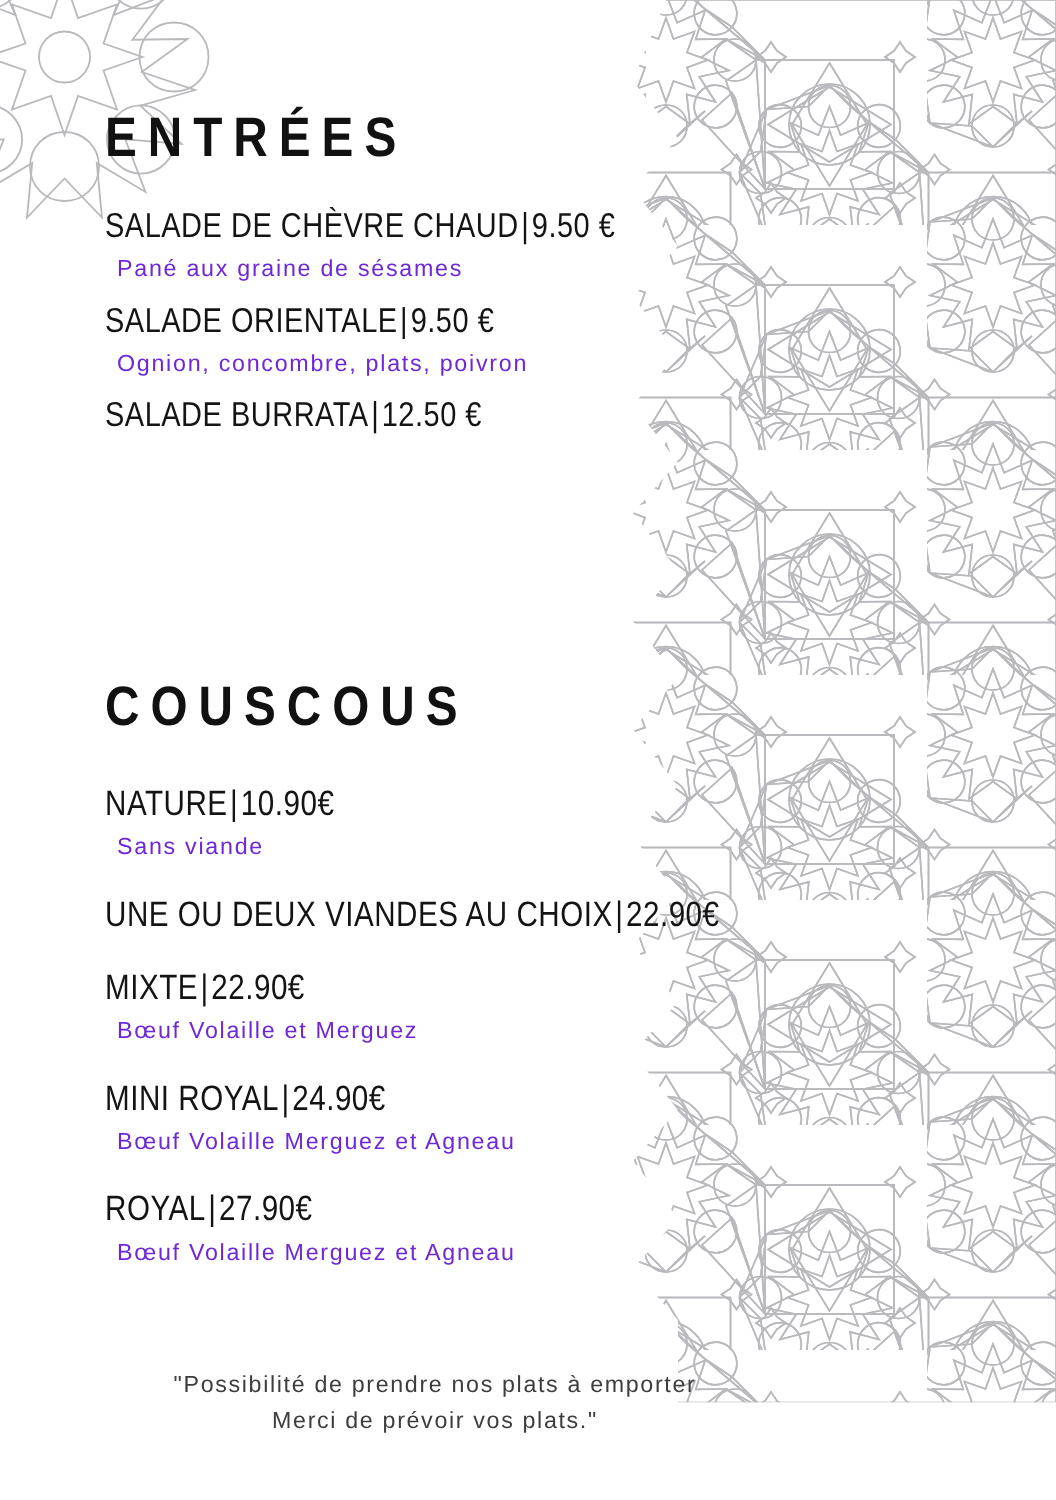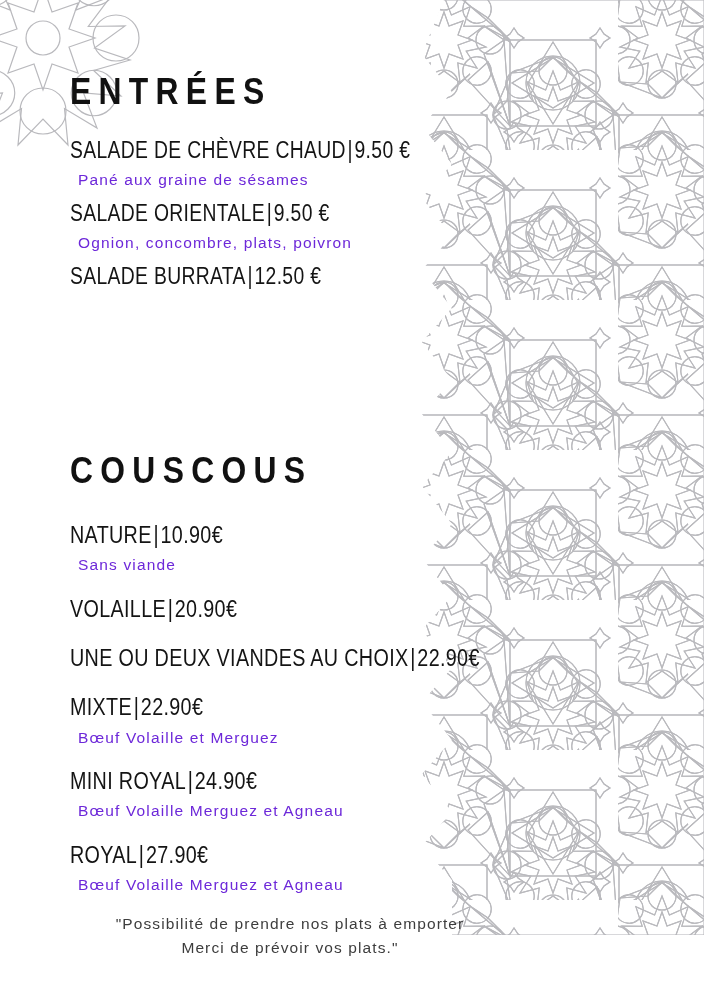--- a/index.html
+++ b/index.html
@@ -242,25 +242,20 @@
       <h1 class="section-title" id="couscous-title">COUSCOUS</h1>
       <ul class="menu-list" id="couscous-list">
 
         <li class="menu-item">
           <div class="item-line">
             <span>NATURE</span><span class="item-sep">|</span><span>10.90€</span>
           </div>
           <div class="item-desc">Sans viande</div>
         </li>
 
-        <li class="menu-item">
-          <div class="item-line">
-            <span>VOLAILLE</span><span class="item-sep">|</span><span>20.90€</span>
-          </div>
-        </li>
 
         <li class="menu-item">
           <div class="item-line">
             <span>UNE OU DEUX VIANDES AU CHOIX</span><span class="item-sep">|</span><span>22.90€</span>
           </div>
         </li>
 
         <li class="menu-item">
           <div class="item-line">
             <span>MIXTE</span><span class="item-sep">|</span><span>22.90€</span>

